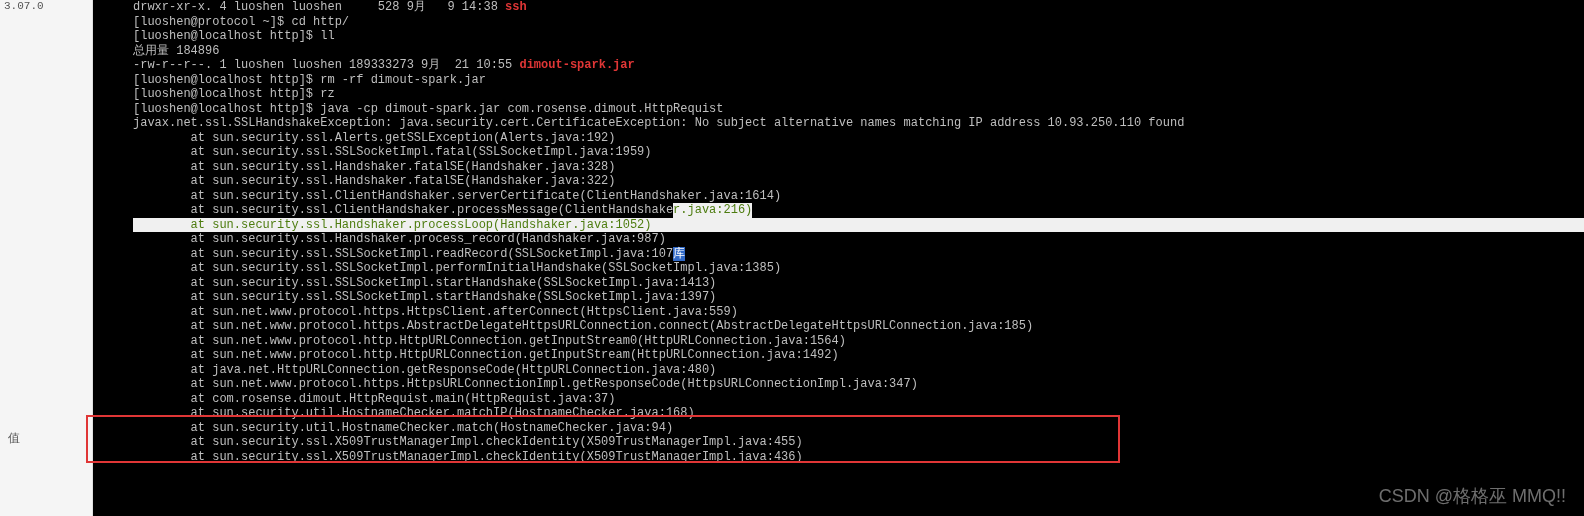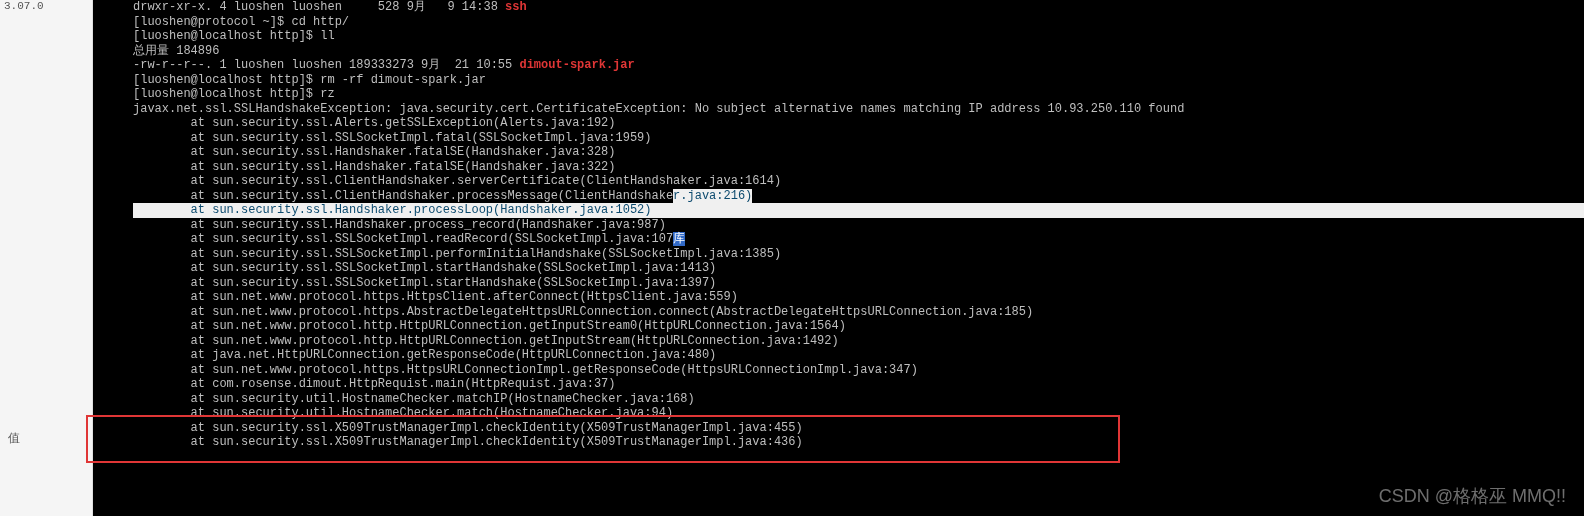--- a/index.html
+++ b/index.html
@@ -3,21 +3,21 @@
 <meta charset="utf-8">
 <style>
   * { margin: 0; padding: 0; box-sizing: border-box; }
   body { font-family: "Consolas", "Courier New", monospace; font-size: 12px; background: #fff; width: 1584px; height: 516px; overflow: hidden; position: relative; }
   .left-panel { position: absolute; left: 0; top: 0; width: 93px; height: 516px; background: #f5f5f5; border-right: 1px solid #e0e0e0; }
   .left-top { position: absolute; left: 4px; top: 0; color: #555; font-size: 11px; }
   .left-header { position: absolute; left: 8px; top: 430px; color: #555; font-size: 12px; }
   .terminal { position: absolute; left: 93px; top: 0; width: 1491px; height: 516px; background: #000; color: #bfbfbf; padding: 0 0 8px 40px; overflow: hidden; }
   .line { white-space: pre; line-height: 14.5px; }
   .red { color: #e03636; font-weight: bold; }
-  .hl-white { background: #f0f0f0; color: #0c4a6e; display: inline-block; }
+  .hl-white { background: #f0f0f0; color: #4d7c0f; display: inline-block; }
   .hl-blue { background: #3169c6; color: #fff; }
   .red-box { position: absolute; border: 2px solid #e03636; left: 86px; top: 415px; width: 1034px; height: 48px; pointer-events: none; }
   .watermark { position: absolute; right: 18px; bottom: 8px; color: rgba(200,200,200,0.55); font-size: 18px; font-family: sans-serif; pointer-events: none; }
 </style>
 </head>
 <body>
 
 <div class="left-panel">
   <div class="left-top">3.07.0</div>
   <div class="left-header">值</div>
@@ -25,20 +25,21 @@
 
 <div class="terminal" id="term">
     <div class="line">drwxr-xr-x. 4 luoshen luoshen     528 9月   9 14:38 <span class="red">ssh</span></div>
     <div class="line">[luoshen@protocol ~]$ cd http/</div>
     <div class="line">[luoshen@localhost http]$ ll</div>
     <div class="line">总用量 184896</div>
     <div class="line">-rw-r--r--. 1 luoshen luoshen 189333273 9月  21 10:55 <span class="red">dimout-spark.jar</span></div>
     <div class="line">[luoshen@localhost http]$ rm -rf dimout-spark.jar</div>
     <div class="line">[luoshen@localhost http]$ rz</div>
     <div class="line"></div>
+    <div class="line">[luoshen@localhost http]$ java -cp dimout-spark.jar com.rosense.dimout.HttpRequist</div>
     <div class="line">javax.net.ssl.SSLHandshakeException: java.security.cert.CertificateException: No subject alternative names matching IP address 10.93.250.110 found</div>
     <div class="line">        at sun.security.ssl.Alerts.getSSLException(Alerts.java:192)</div>
     <div class="line">        at sun.security.ssl.SSLSocketImpl.fatal(SSLSocketImpl.java:1959)</div>
     <div class="line">        at sun.security.ssl.Handshaker.fatalSE(Handshaker.java:328)</div>
     <div class="line">        at sun.security.ssl.Handshaker.fatalSE(Handshaker.java:322)</div>
     <div class="line">        at sun.security.ssl.ClientHandshaker.serverCertificate(ClientHandshaker.java:1614)</div>
     <div class="line">        at sun.security.ssl.ClientHandshaker.processMessage(ClientHandshake<span class="hl-white">r.java:216)</span></div>
     <div class="line"><span class="hl-white" style="width: 100%;">        at sun.security.ssl.Handshaker.processLoop(Handshaker.java:1052)</span></div>
     <div class="line">        at sun.security.ssl.Handshaker.process_record(Handshaker.java:987)</div>
     <div class="line">        at sun.security.ssl.SSLSocketImpl.readRecord(SSLSocketImpl.java:107<span class="hl-blue">库</span></div>

